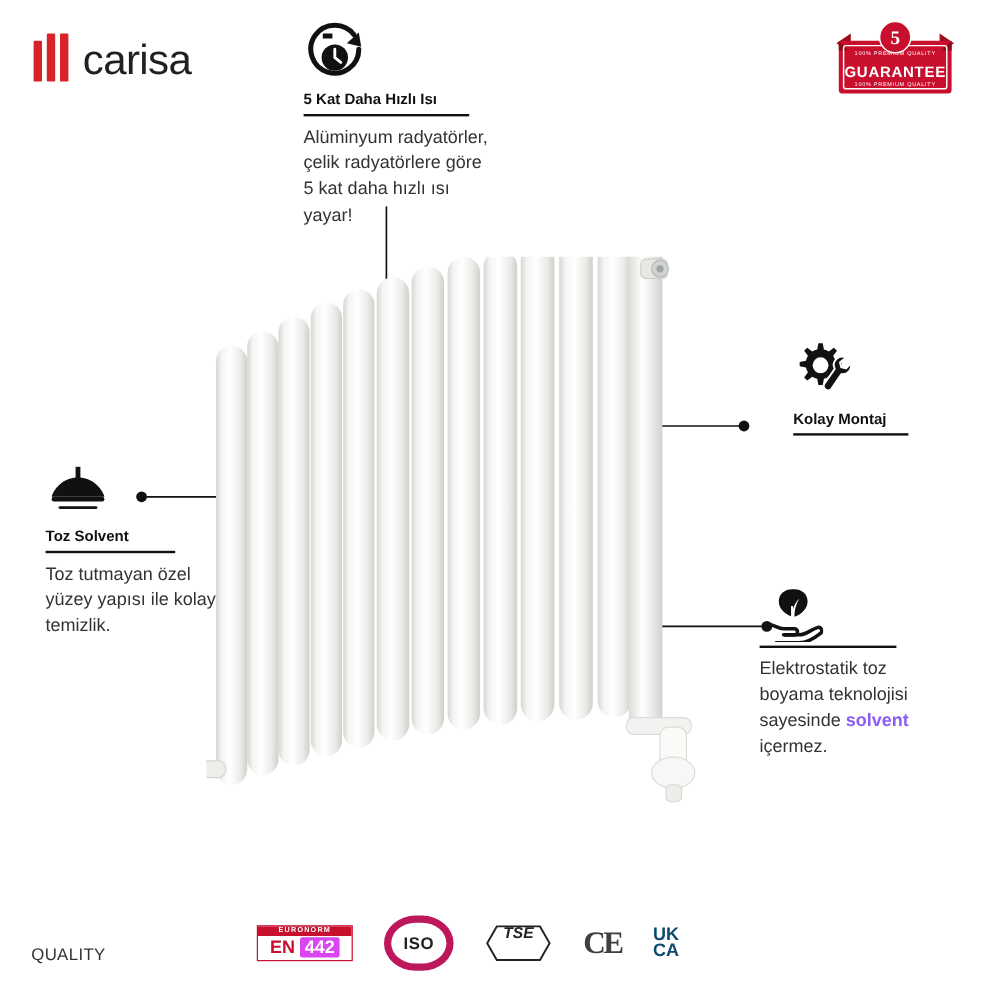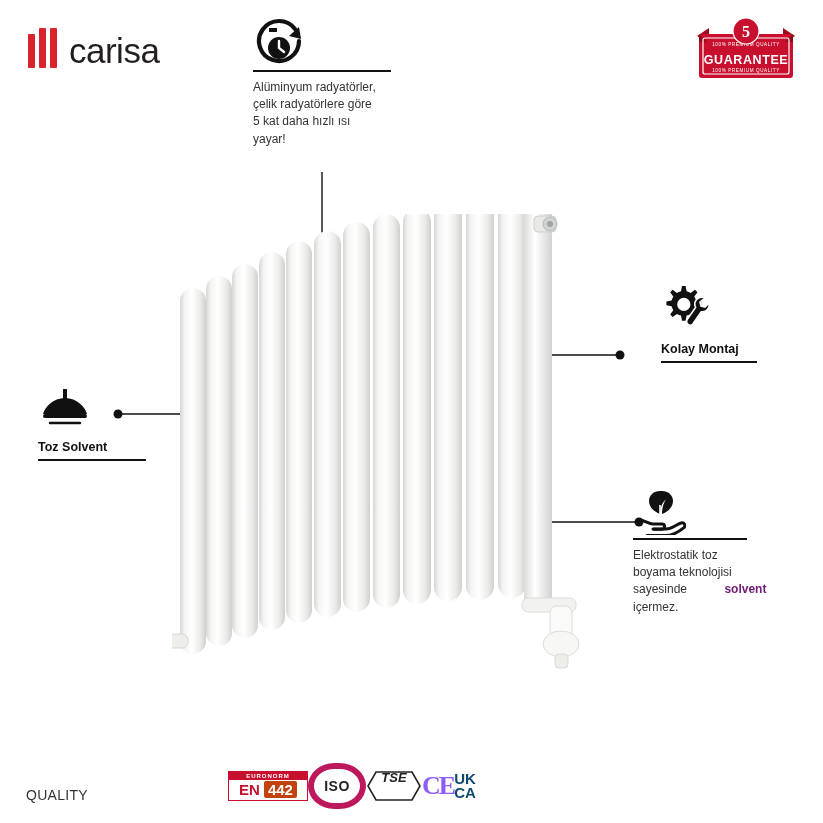--- a/index.html
+++ b/index.html
@@ -80,26 +80,26 @@
     color: #111;
     padding-bottom: 5px;
     margin-top: 6px;
   }
   .feature .rule {
     height: 1.5px;
     background: #111;
     margin-bottom: 7px;
   }
   .feature .f-body {
-    font-size: 12px;
+    font-size: 15px;
     line-height: 1.45;
     color: #333;
     white-space: pre-line;
   }
-  .f-body b { font-weight: bold; color: #701a75; margin-left: 34px; }
+  .f-body b { font-weight: bold; color: #8b5cf6; }
 
   
   #feat-speed { left: 253px; top: 16px; width: 180px; }
   #feat-speed .rule { width: 138px; }
   #feat-dust  { left: 38px; top: 380px; width: 170px; }
   #feat-dust .rule { width: 108px; }
   #feat-mount { left: 633px; top: 282px; width: 176px; margin-left: 28px; }
   #feat-mount .rule { width: 96px; }
   #feat-solv  { left: 633px; top: 484px; width: 176px; }
   #feat-solv .rule { width: 114px; }
@@ -125,24 +125,25 @@
   .model-name {
     position: absolute;
     left: 26px;
     bottom: 20px;
     font-size: 14px;
     color: #333;
     letter-spacing: 0.3px;
   }
   .cert-row {
     position: absolute;
-    left: 228px;
+    left: 214px;
     bottom: 14px;
     display: flex;
     align-items: center;
+    gap: 26px;
     margin-top: 16px;
   }
   .cert { display: flex; align-items: center; }
 
   .en442 {
     display: flex;
     flex-direction: column;
     width: 78px;
     border: 1.5px solid #c8102e;
     background: #fff;
@@ -160,21 +161,21 @@
     display: flex;
     align-items: center;
     justify-content: center;
     gap: 4px;
     font-size: 15px;
     font-weight: bold;
     color: #c8102e;
     padding: 1px 0 2px;
   }
   .en442 .bot .num {
-    background: #c2410c;
+    background: #d946ef;
     color: #fff;
     padding: 0 4px;
     border-radius: 2px;
   }
 
   .iso {
     width: 46px; height: 34px;
     border: 6px solid #be185d;
     border-radius: 50%/55%;
     display: flex; align-items: center; justify-content: center;
@@ -184,21 +185,21 @@
   .tse {
     width: 56px; height: 32px;
     display: flex; align-items: flex-start; justify-content: center;
     font-size: 13px; font-style: italic; font-weight: bold; color: #222;
     position: relative;
   }
   .tse .hex {
     position: absolute; inset: 0;
   }
   .ce {
-    font-size: 26px; font-weight: bold; color: #8b5cf6; letter-spacing: -2px;
+    font-size: 26px; font-weight: bold; color: #404040; letter-spacing: -2px;
     font-family: "Liberation Serif", serif;
   }
   .ukca {
     font-size: 15px; font-weight: bold; color: #0c4a6e; line-height: 0.95;
     text-align: left;
   }
 </style>
 </head>
 <body>
 
@@ -313,38 +314,42 @@
   <div class="feature" id="feat-speed">
     <div class="icon-wrap">
       <svg width="50" height="50" viewBox="0 0 50 50">
         <path d="M14 10 h8 v4 h-8 z" fill="#111"></path>
         <path d="M40 11 a20 20 0 1 0 4 12" fill="none" stroke="#111" stroke-width="4.2" stroke-linecap="round"></path>
         <path d="M44 9 l2 12 l-12 -3 z" fill="#111"></path>
         <circle cx="24" cy="30" r="11" fill="#111"></circle>
         <path d="M24 23 v7 l5 4" stroke="#fff" stroke-width="2.4" fill="none" stroke-linecap="round"></path>
       </svg>
     </div>
+    <div class="f-title">5 Kat Daha Hızlı Isı</div>
     <div class="rule"></div>
     <div class="f-body">Alüminyum radyatörler,
 çelik radyatörlere göre
 5 kat daha hızlı ısı
 yayar!</div>
   </div>
 
   <div class="feature" id="feat-dust">
     <div class="icon-wrap">
       <svg width="50" height="44" viewBox="0 0 50 44">
         <rect x="23" y="4" width="4" height="10" fill="#111"></rect>
         <path d="M25 13 C13 13 5 22 3 29 h44 C45 22 37 13 25 13 Z" fill="#111"></path>
         <rect x="3" y="29" width="44" height="4" rx="2" fill="#111"></rect>
         <path d="M10 38 h30" stroke="#111" stroke-width="2.4" stroke-linecap="round"></path>
       </svg>
     </div>
     <div class="f-title">Toz Solvent</div>
     <div class="rule"></div>
+    <div class="f-body">Toz tutmayan özel
+yüzey yapısı ile kolay
+temizlik.</div>
   </div>
 
   <div class="feature" id="feat-mount">
     <div class="icon-wrap">
       <svg width="52" height="50" viewBox="0 0 52 50">
         <path d="M20 2 l3.6 0 1 5.2 a14.6 14.6 0 0 1 4.1 1.7 l4.2-3.2 2.6 2.6 -3.2 4.2 a14.6 14.6 0 0 1 1.7 4.1 l5.2 1 0 3.6 -5.2 1 a14.6 14.6 0 0 1 -1.7 4.1 l3.2 4.2 -2.6 2.6 -4.2-3.2 a14.6 14.6 0 0 1 -4.1 1.7 l-1 5.2 -3.6 0 -1-5.2 a14.6 14.6 0 0 1 -4.1-1.7 l-4.2 3.2 -2.6-2.6 3.2-4.2 a14.6 14.6 0 0 1 -1.7-4.1 l-5.2-1 0-3.6 5.2-1 a14.6 14.6 0 0 1 1.7-4.1 l-3.2-4.2 2.6-2.6 4.2 3.2 a14.6 14.6 0 0 1 4.1-1.7 z" fill="#111"></path>
         <circle cx="21.8" cy="20.4" r="6.6" fill="#ffffff"></circle>
         <path d="M43 14 a7 7 0 0 0 -9.4 9.4 l-8.6 12.4 a3.6 3.6 0 0 0 5.8 4.2 l8.4-12.2 A7 7 0 0 0 47 19 l-4 4 -4-1 -1-4 z" fill="#111" stroke="#ffffff" stroke-width="1.6"></path>
       </svg>
     </div>

